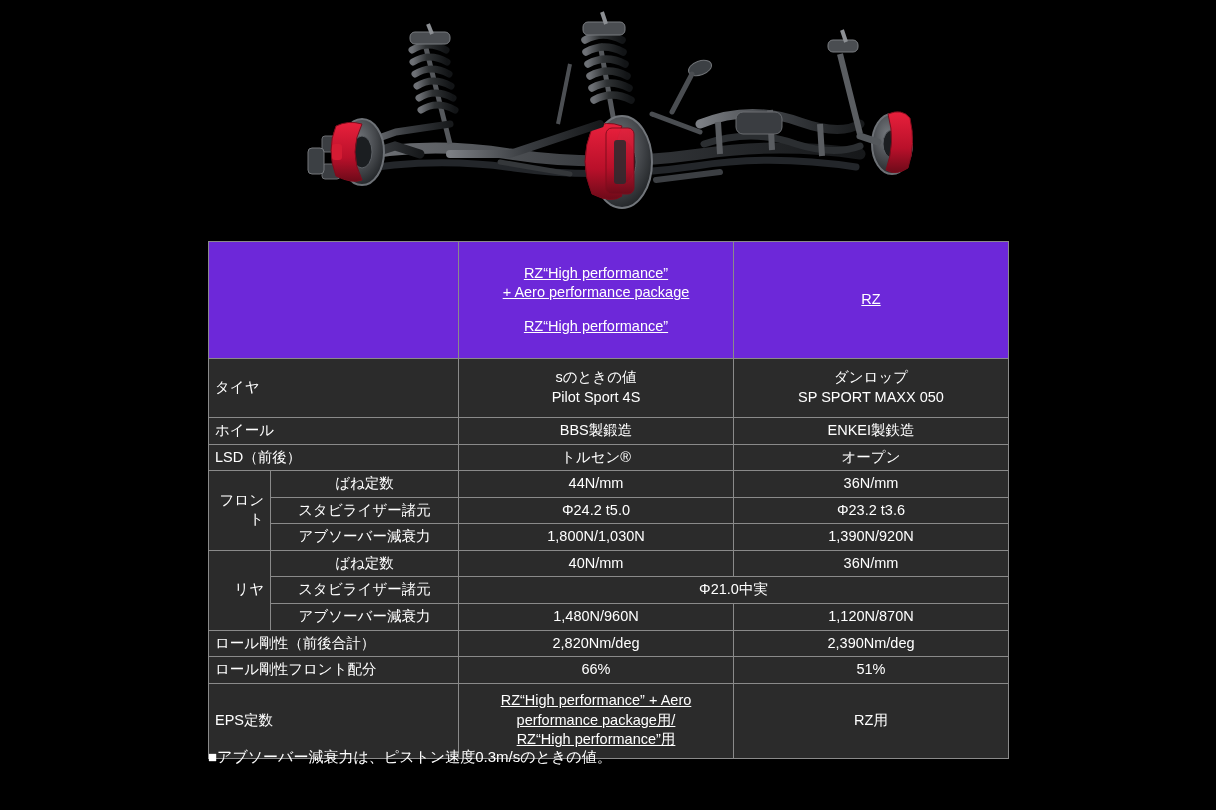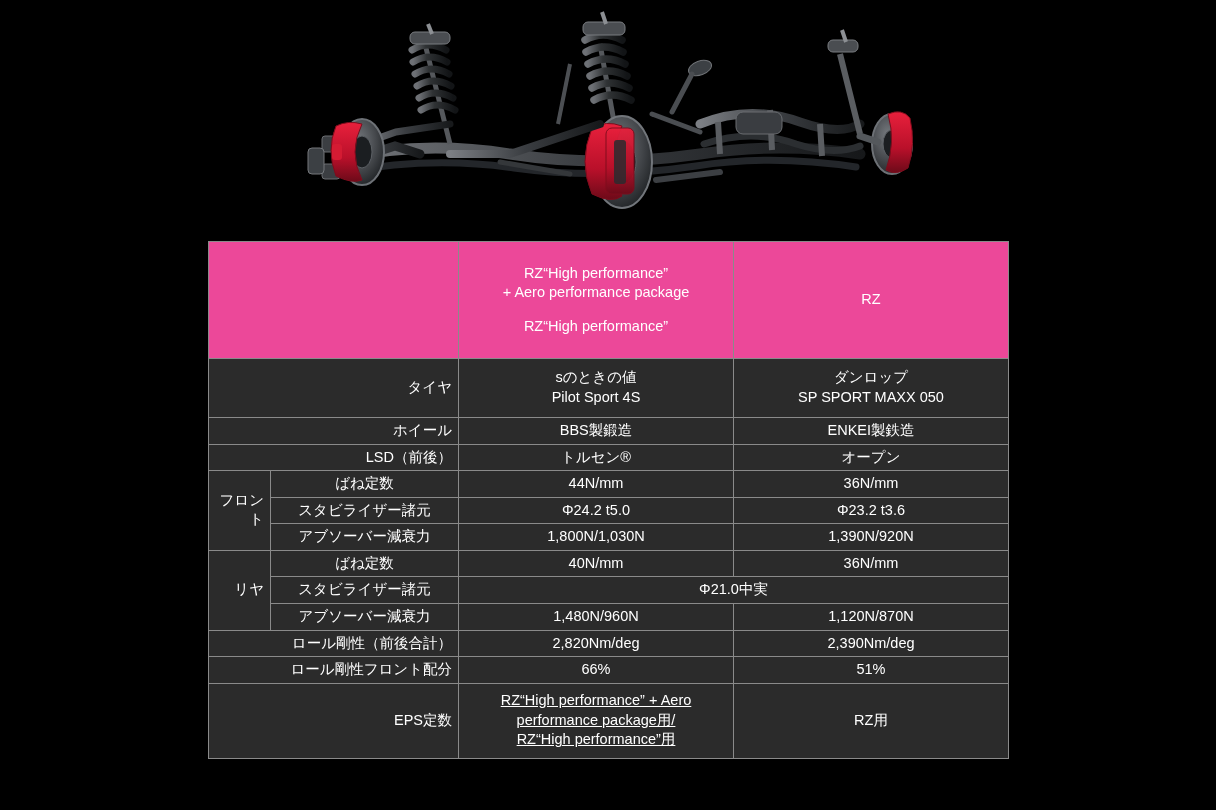--- a/index.html
+++ b/index.html
@@ -54,28 +54,29 @@
     padding: 3px 6px;
     font-size: 14.5px;
     line-height: 1.35;
   }
   .c-head {
     text-align: center;
   }
 
   .hdr-row td {
     height: 110px;
-    background: #ec4899;
+    background: #6d28d9;
+    text-decoration: underline;
   }
   .hdr-a-line1 { display:block; }
   .hdr-a-line2 { display:block; }
   .hdr-a-line3 { display:block; margin-top: 14px; }
 
   .rowlabel {
-    text-align: right;
+    text-align: left;
     padding-left: 14px;
   }
   .val {
     text-align: center;
   }
   .grp-label {
     text-align: right;
     padding-left: 14px;
     width: 62px;
   }
@@ -323,13 +324,14 @@
           <span>performance package用/</span><br>
           <span>RZ“High performance”用</span>
         </td>
         <td class="val">RZ用</td>
       </tr>
     </tbody>
   </table>
 </div>
 
 <div id="notes">
+  <div class="note-line">■アブソーバー減衰力は、ピストン速度0.3m/sのときの値。</div>
 </div>
 
 </body></html>

